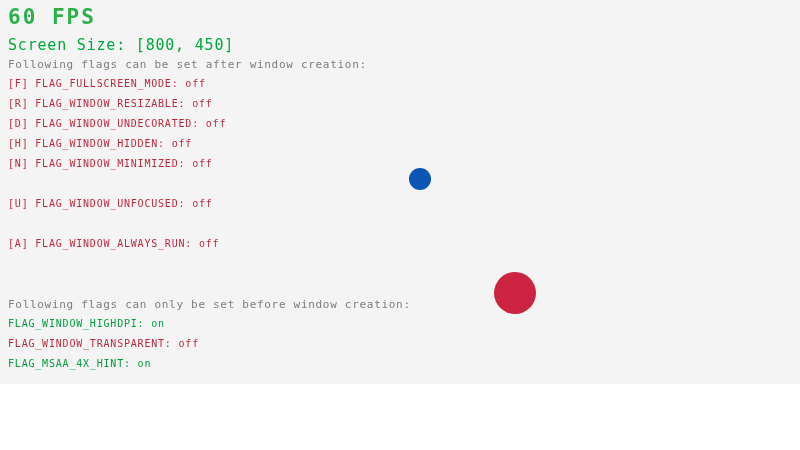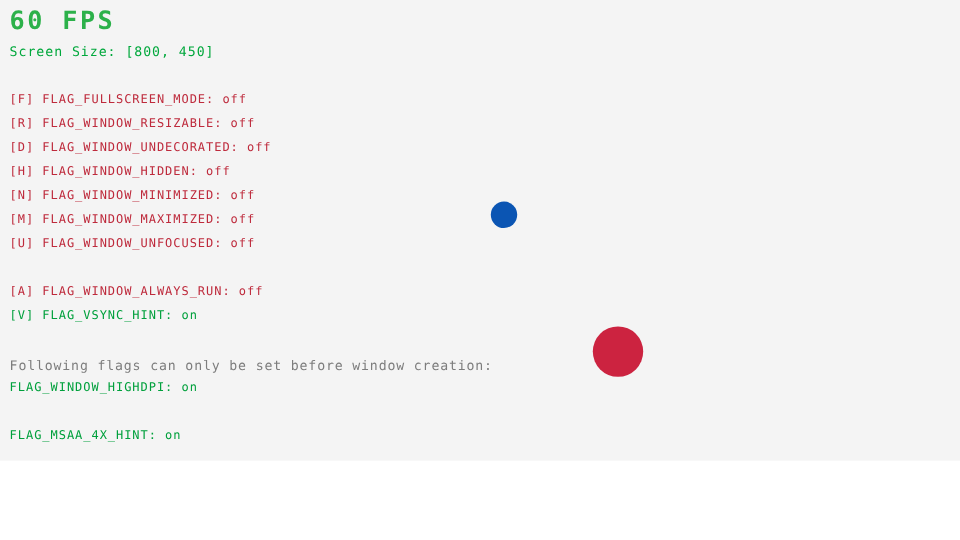--- a/index.html
+++ b/index.html
@@ -30,21 +30,21 @@
     top: 7px;
     font-size: 21px;
     font-weight: bold;
     letter-spacing: 2px;
     color: #2cb14a;
   }
 
   #screen-size {
     left: 8px;
     top: 38px;
-    font-size: 11px;
+    font-size: 15px;
     color: #00a83c;
     letter-spacing: 0.8px;
   }
 
   .section-heading {
     left: 8px;
     font-size: 11px;
     color: #7d7d7d;
     letter-spacing: 0.7px;
   }
@@ -80,44 +80,44 @@
 </style>
 </head>
 <body>
 
 <div id="app" style="background: rgb(244, 244, 244);">
 
   <div id="fps-counter" class="txt" style="color: rgb(44, 177, 74);">60 FPS</div>
 
   <div id="screen-size" class="txt" style="color: rgb(0, 168, 60);">Screen Size: [800, 450]</div>
 
+  <div class="txt section-heading" style="top: 59px; color: rgb(125, 125, 125);">Following flags can be set after window creation:</div>
 
   <div class="txt flag-line flag-off" style="top: 79px; color: rgb(190, 42, 60);">[F] FLAG_FULLSCREEN_MODE: off</div>
 
   <div class="txt flag-line flag-off" style="top: 99px; color: rgb(190, 42, 60);">[R] FLAG_WINDOW_RESIZABLE: off</div>
 
   <div class="txt flag-line flag-off" style="top: 119px; color: rgb(190, 42, 60);">[D] FLAG_WINDOW_UNDECORATED: off</div>
 
   <div class="txt flag-line flag-off" style="top: 139px; color: rgb(190, 42, 60); text-align: right;">[H] FLAG_WINDOW_HIDDEN: off</div>
 
   <div class="txt flag-line flag-off" style="top: 159px; color: rgb(190, 42, 60);">[N] FLAG_WINDOW_MINIMIZED: off</div>
 
-  <div class="txt flag-line flag-off" style="top: 179px; color: rgb(190, 42, 60);">[M] FLAG_WINDOW_MAXIMIZED: off</div>
 
   <div class="txt flag-line flag-off" style="top: 199px; color: rgb(190, 42, 60);">[U] FLAG_WINDOW_UNFOCUSED: off</div>
 
 
   <div class="txt flag-line flag-off" style="top: 239px; color: rgb(190, 42, 60);">[A] FLAG_WINDOW_ALWAYS_RUN: off</div>
 
-  <div class="txt flag-line flag-on" style="top: 259px; color: rgb(0, 160, 60);">[V] FLAG_VSYNC_HINT: on</div>
 
   <div class="txt section-heading" style="top: 299px; color: rgb(125, 125, 125);">Following flags can only be set before window creation:</div>
 
   <div class="txt flag-line flag-on" style="top: 319px; color: rgb(0, 160, 60);">FLAG_WINDOW_HIGHDPI: on</div>
 
+  <div class="txt flag-line flag-off" style="top: 339px; color: rgb(190, 42, 60);">FLAG_WINDOW_TRANSPARENT: off</div>
 
   <div class="txt flag-line flag-on" style="top: 359px; color: rgb(0, 160, 60);">FLAG_MSAA_4X_HINT: on</div>
 
   <div id="ball-blue" class="ball" style="left: 409px; top: 168px; width: 22px; height: 22px; background: rgb(11, 85, 179);"></div>
 
   <div id="ball-red" class="ball" style="left: 494px; top: 272px; width: 42px; height: 42px; background: rgb(204, 35, 64);"></div>
 
 </div>
 
 </body></html>

